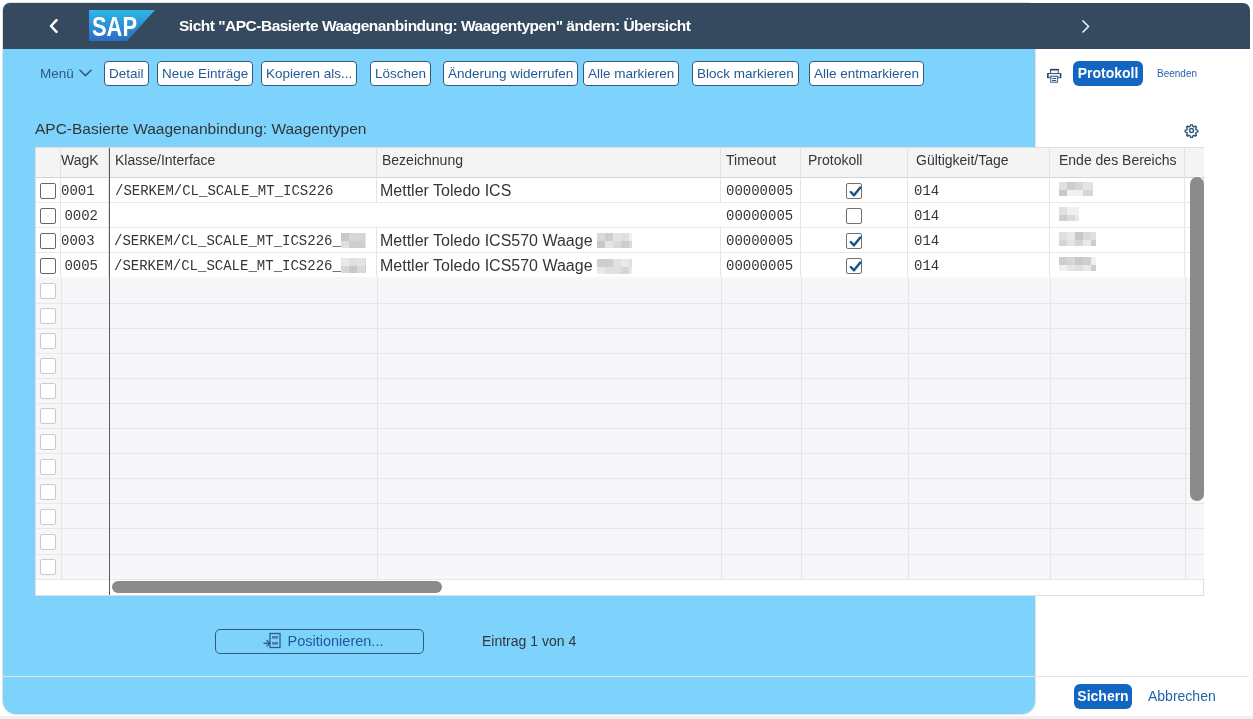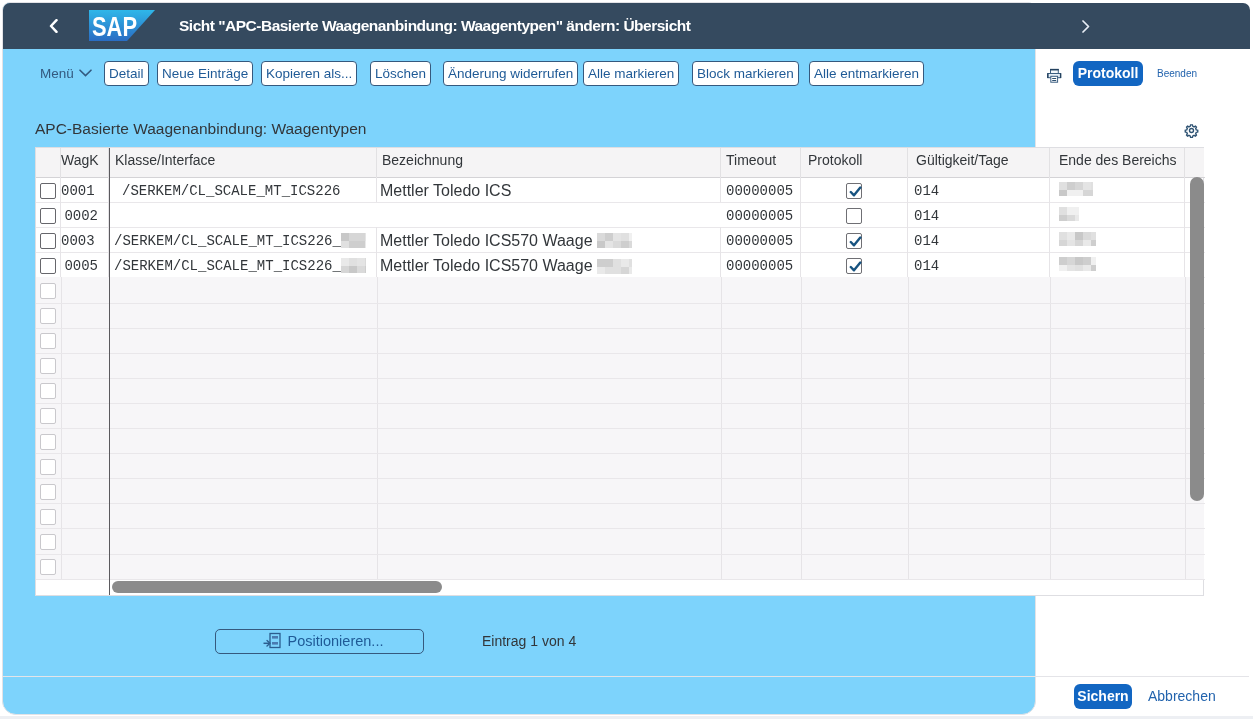--- a/index.html
+++ b/index.html
@@ -88,21 +88,21 @@
       <div class="hcell" style="left:685px;width:80px;padding-left:5px">Timeout</div>
       <div class="hcell" style="left:765px;width:107px;padding-left:7px">Protokoll</div>
       <div class="hcell" style="left:872px;width:142px;padding-left:8px">Gültigkeit/Tage</div>
       <div class="hcell" style="left:1014px;width:135px;padding-left:9px">Ende des Bereichs</div>
       <div class="hcell" style="left:1149px;width:19px;border-right:none"></div>
       <div style="position:absolute;left:0;top:29px;width:1169px;height:1px;background:#d4d3d6"></div>
       <div class="cell" style="left:0;top:29.0px;width:25px;height:25.1px;border-right:1px solid #e6e4e7">
         <div class="cb" style="left:3.5px;top:6px"></div>
       </div>
       <div class="cell mono" style="left:25px;top:29.0px;width:48px;height:25.1px;line-height:28px;text-align:right;padding-right:16px">0001</div>
-      <div class="cell mono" style="left:73px;top:29.0px;width:268px;height:25.1px;line-height:28px;padding-left:13px">/SERKEM/CL_SCALE_MT_ICS226</div>
+      <div class="cell mono" style="left:73px;top:29.0px;width:268px;height:25.1px;line-height:28px;padding-left:6px">/SERKEM/CL_SCALE_MT_ICS226</div>
       <div class="cell sans14" style="left:341px;top:29.0px;width:344px;height:25.1px;line-height:28px;padding-left:3px">Mettler Toledo ICS</div>
       <div class="cell mono" style="left:685px;top:29.0px;width:80px;height:25.1px;line-height:28px;padding-left:5px">00000005</div>
       <div class="cell" style="left:765px;top:29.0px;width:107px;height:25.1px">
         <div style="position:absolute;left:45px;top:5.5px;width:16px;height:16px;border:1px solid #6f6f74;border-radius:2px;background:#fff">
           <svg width="13" height="11" viewBox="0 0 13 11" style="position:absolute;left:1.5px;top:2px">
             <path d="M1.8 6 L5 9.3 L11.3 1.6" stroke="#175380" stroke-width="2.4" fill="none" stroke-linecap="round" stroke-linejoin="round"></path>
           </svg>
         </div>
       </div>
       <div class="cell mono" style="left:872px;top:29.0px;width:142px;height:25.1px;line-height:28px;padding-left:6px">014</div>

